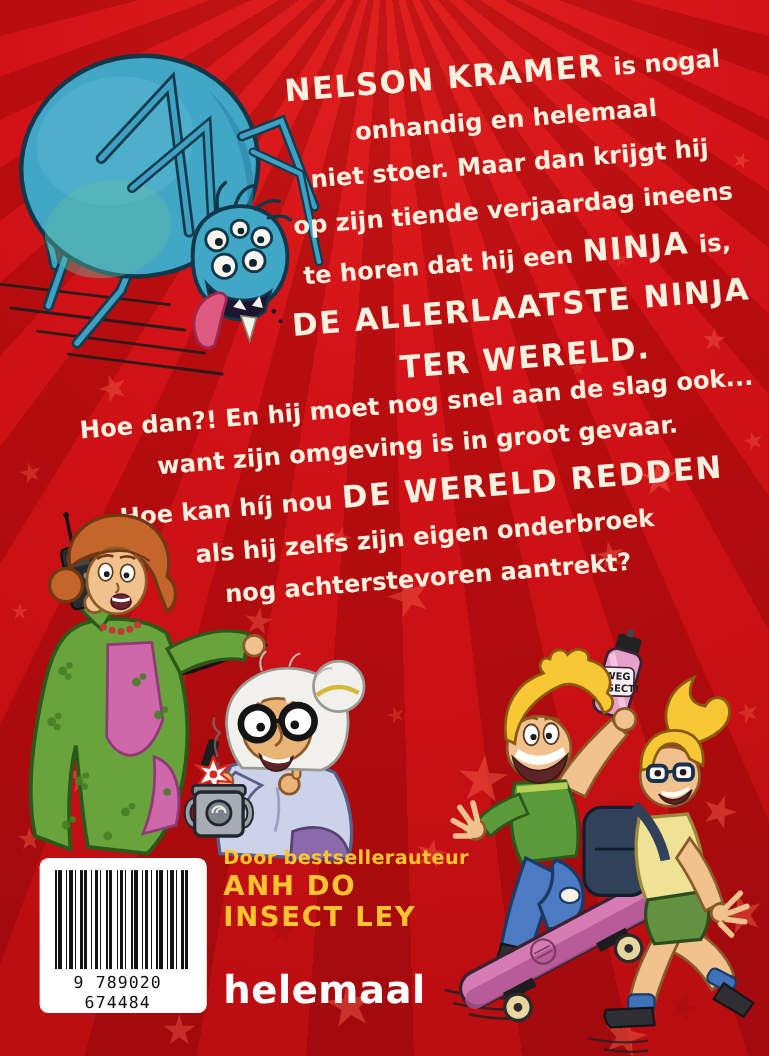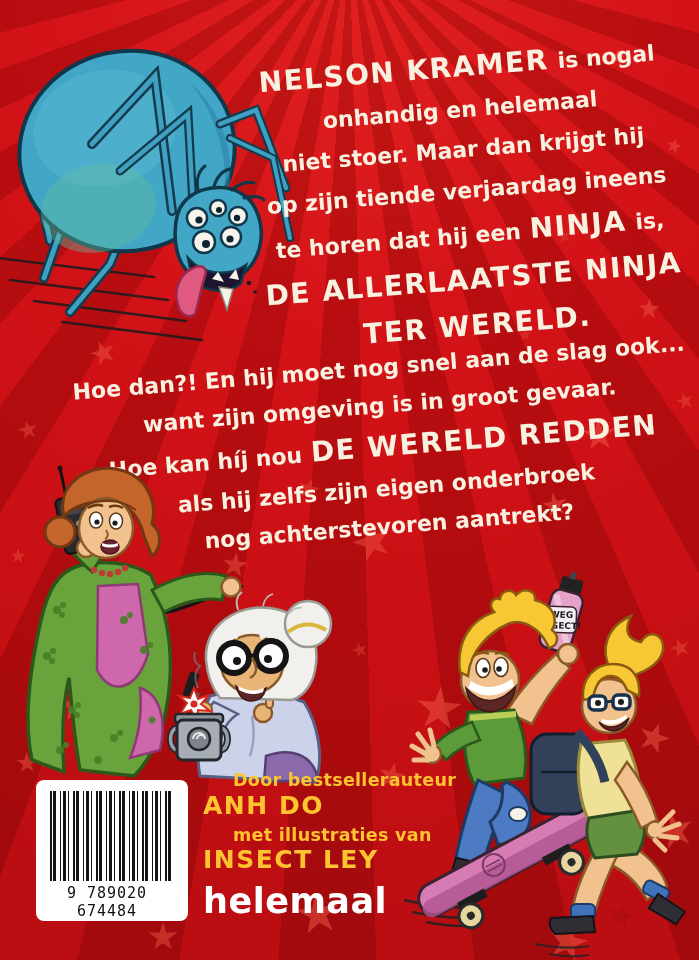--- a/index.html
+++ b/index.html
@@ -28,21 +28,21 @@
   .t-caps{font-size:28px;letter-spacing:1.5px;}
   .bl span + span{margin-left:9px;}
   #blurb1{left:252px;top:52px;width:430px;}
   #blurb1 .bl{margin-top:17px;}
   #blurb1 .bl:first-child{margin-top:0;}
   #blurb2{left:78px;top:356px;width:610px;}
   #blurb2 .bl{margin-top:15px;}
   #blurb2 .bl:first-child{margin-top:0;}
   
   #credits{position:absolute;left:203px;top:772px;color:#fdc430;font-weight:bold;line-height:1;}
-  #credits .small{font-size:17.5px;letter-spacing:.3px;margin-left:30px;}
+  #credits .small{font-size:17.5px;letter-spacing:.3px;}
   #credits .big{font-size:25px;letter-spacing:1.5px;margin-top:3px;}
   #credits .gap{margin-top:9px;}
   #publisher{position:absolute;left:203px;top:884px;color:#fff;font-weight:bold;
              font-size:35px;letter-spacing:.5px;line-height:1;}
   
   #barcode-box{position:absolute;left:36px;top:780px;width:152px;height:141px;
                background:#fff;border-radius:8px;}
   #barcode-bars{position:absolute;left:14px;top:11px;width:124px;height:90px;
     background:repeating-linear-gradient(90deg,
       #141414 0 2px,#fff 2px 3px,#141414 3px 6px,#fff 6px 10px,
@@ -431,21 +431,20 @@
       <circle cx="83" cy="91" r="3" fill="#1c1c1c"></circle>
         <circle cx="106" cy="90" r="3" fill="#1c1c1c"></circle>
     </g>
     <path d="M84,110 Q98,122 114,106 Q110,118 98,119 Q88,118 84,110 Z" fill="#5d2626" stroke="#3d1717" stroke-width="1.5"></path>
     <path d="M86,110 q12,7 26,-4 l-1,-3 q-12,8 -24,4 Z" fill="#fff"></path>
   </svg>
 
   <div id="credits">
     <div class="small">Door bestsellerauteur</div>
     <div class="big">ANH DO</div>
-    <div class="small gap">met illustraties van</div>
     <div class="big">INSECT LEY</div>
   </div>
   <div id="publisher">helemaal</div>
 
   <div id="barcode-box">
     <div id="barcode-bars"></div>
     <div id="barcode-number">9 789020 674484</div>
   </div>
 </div>
 

